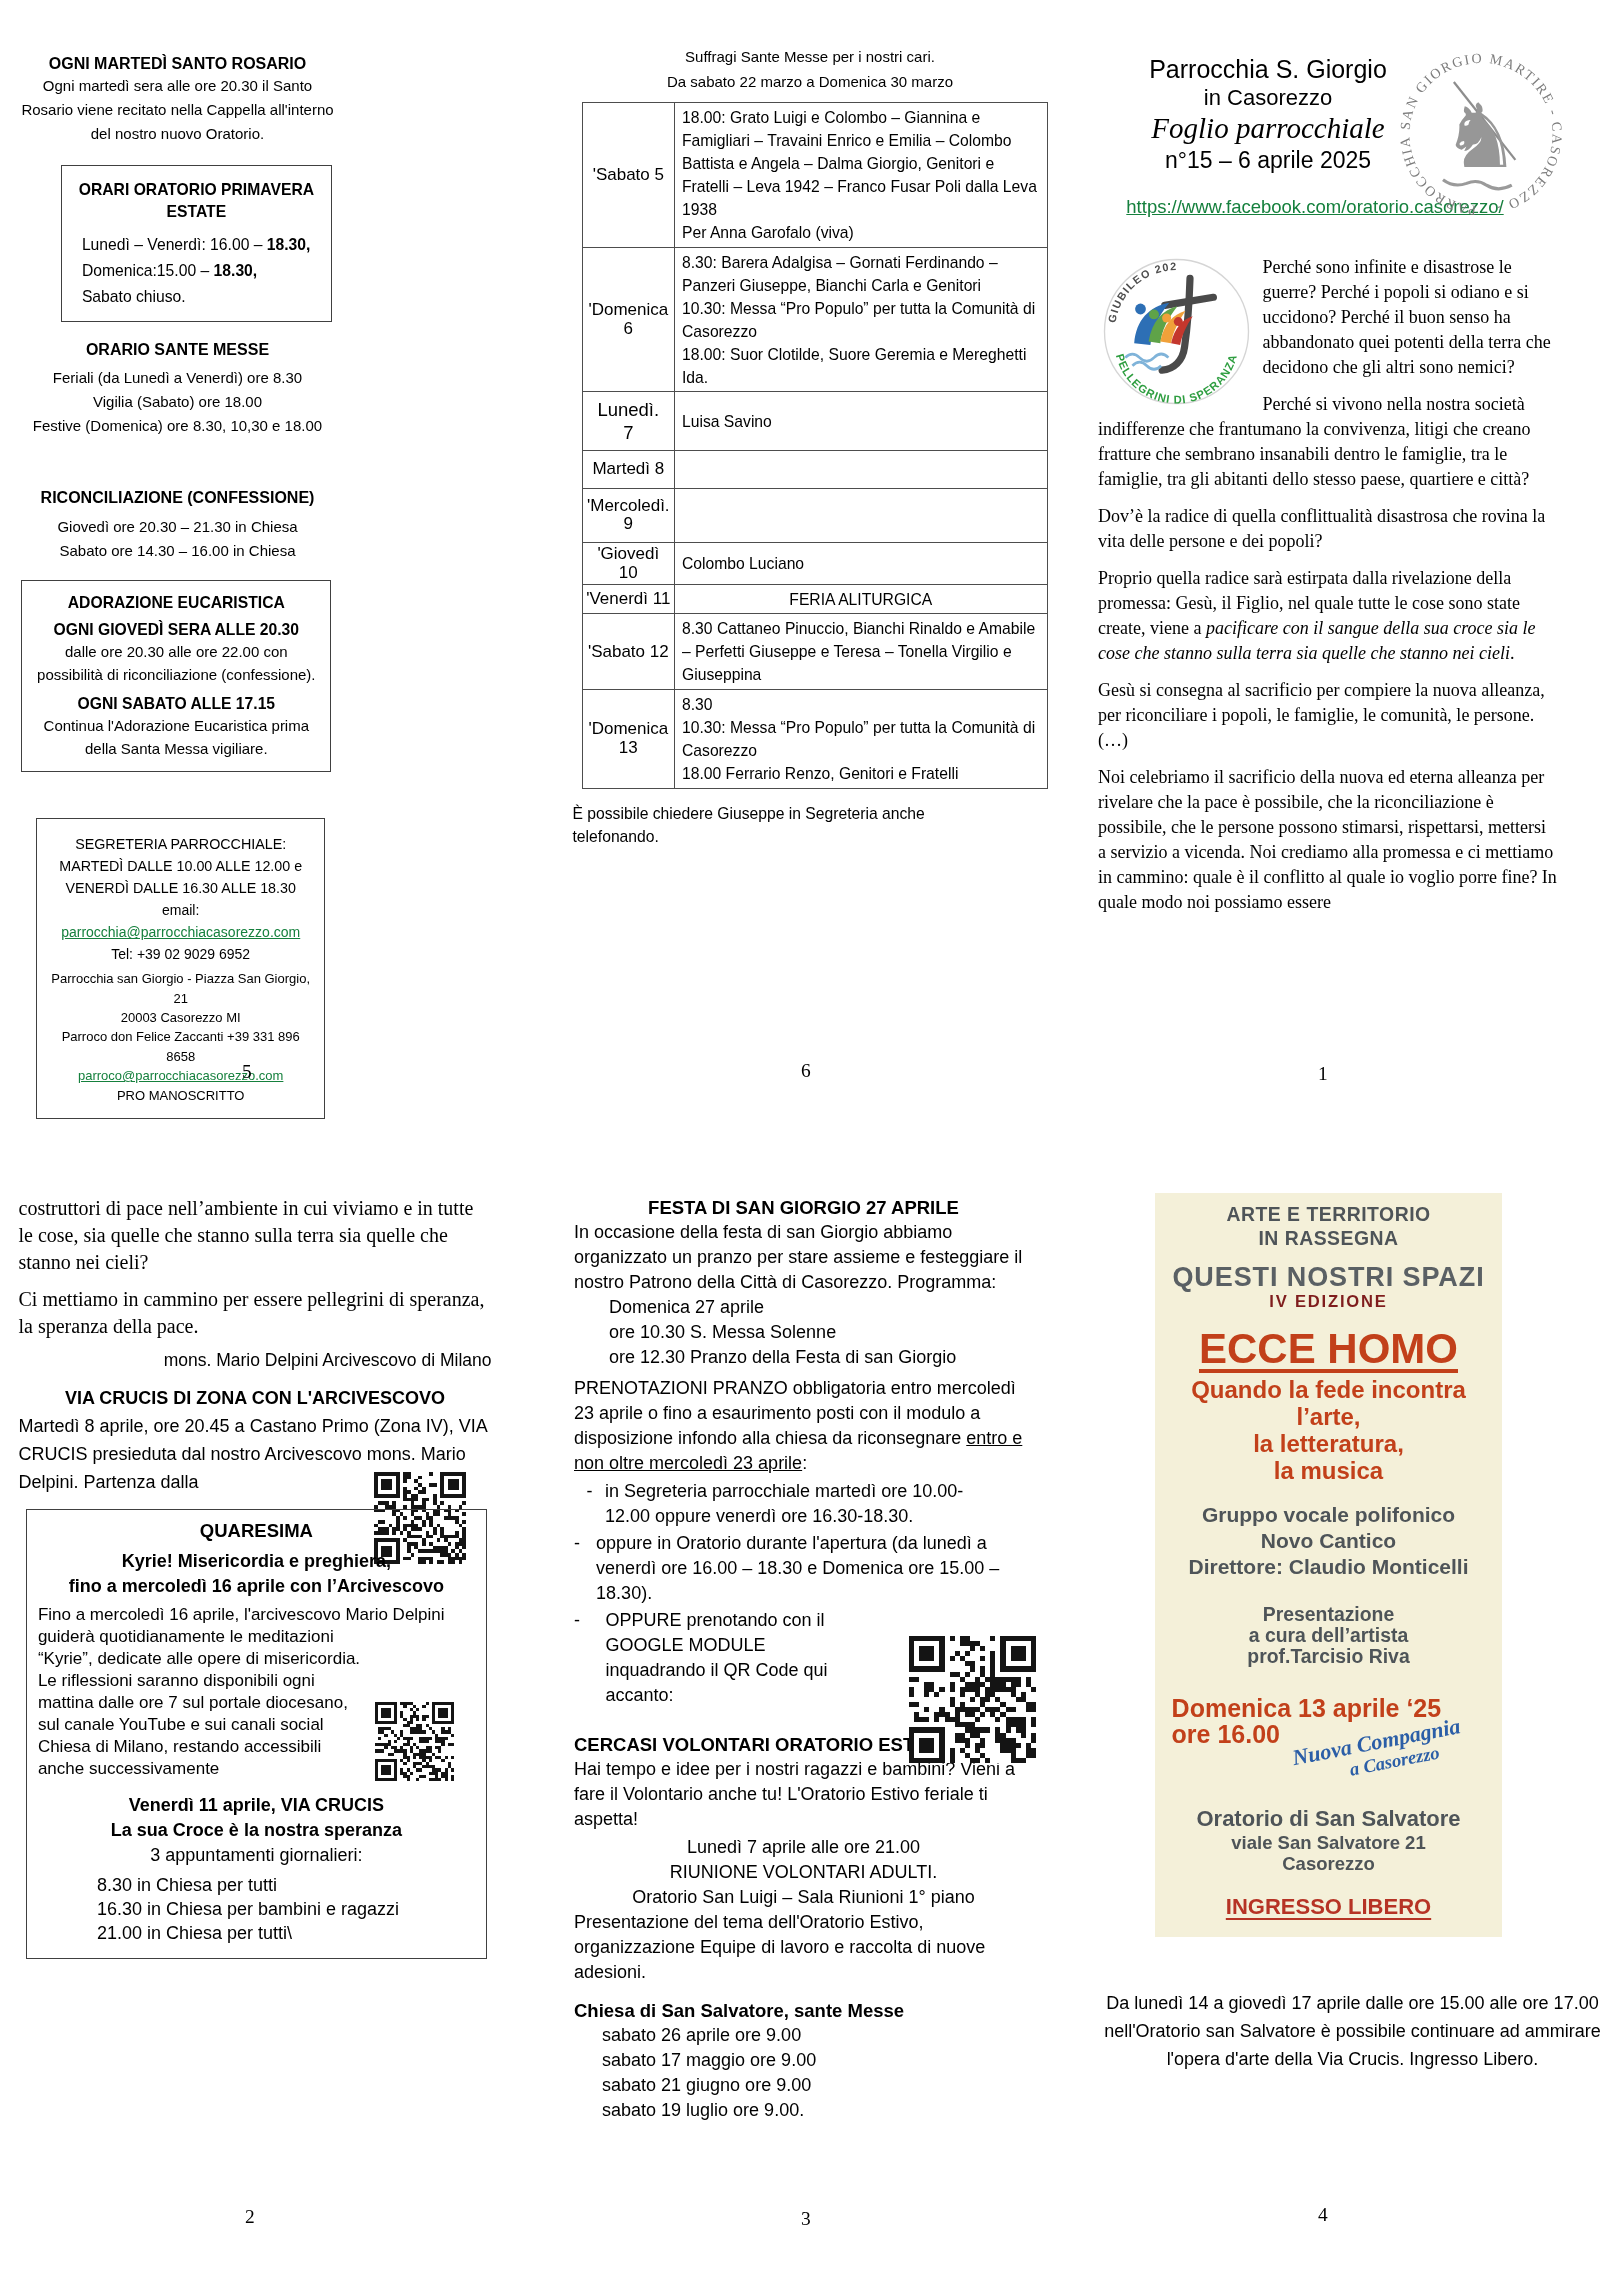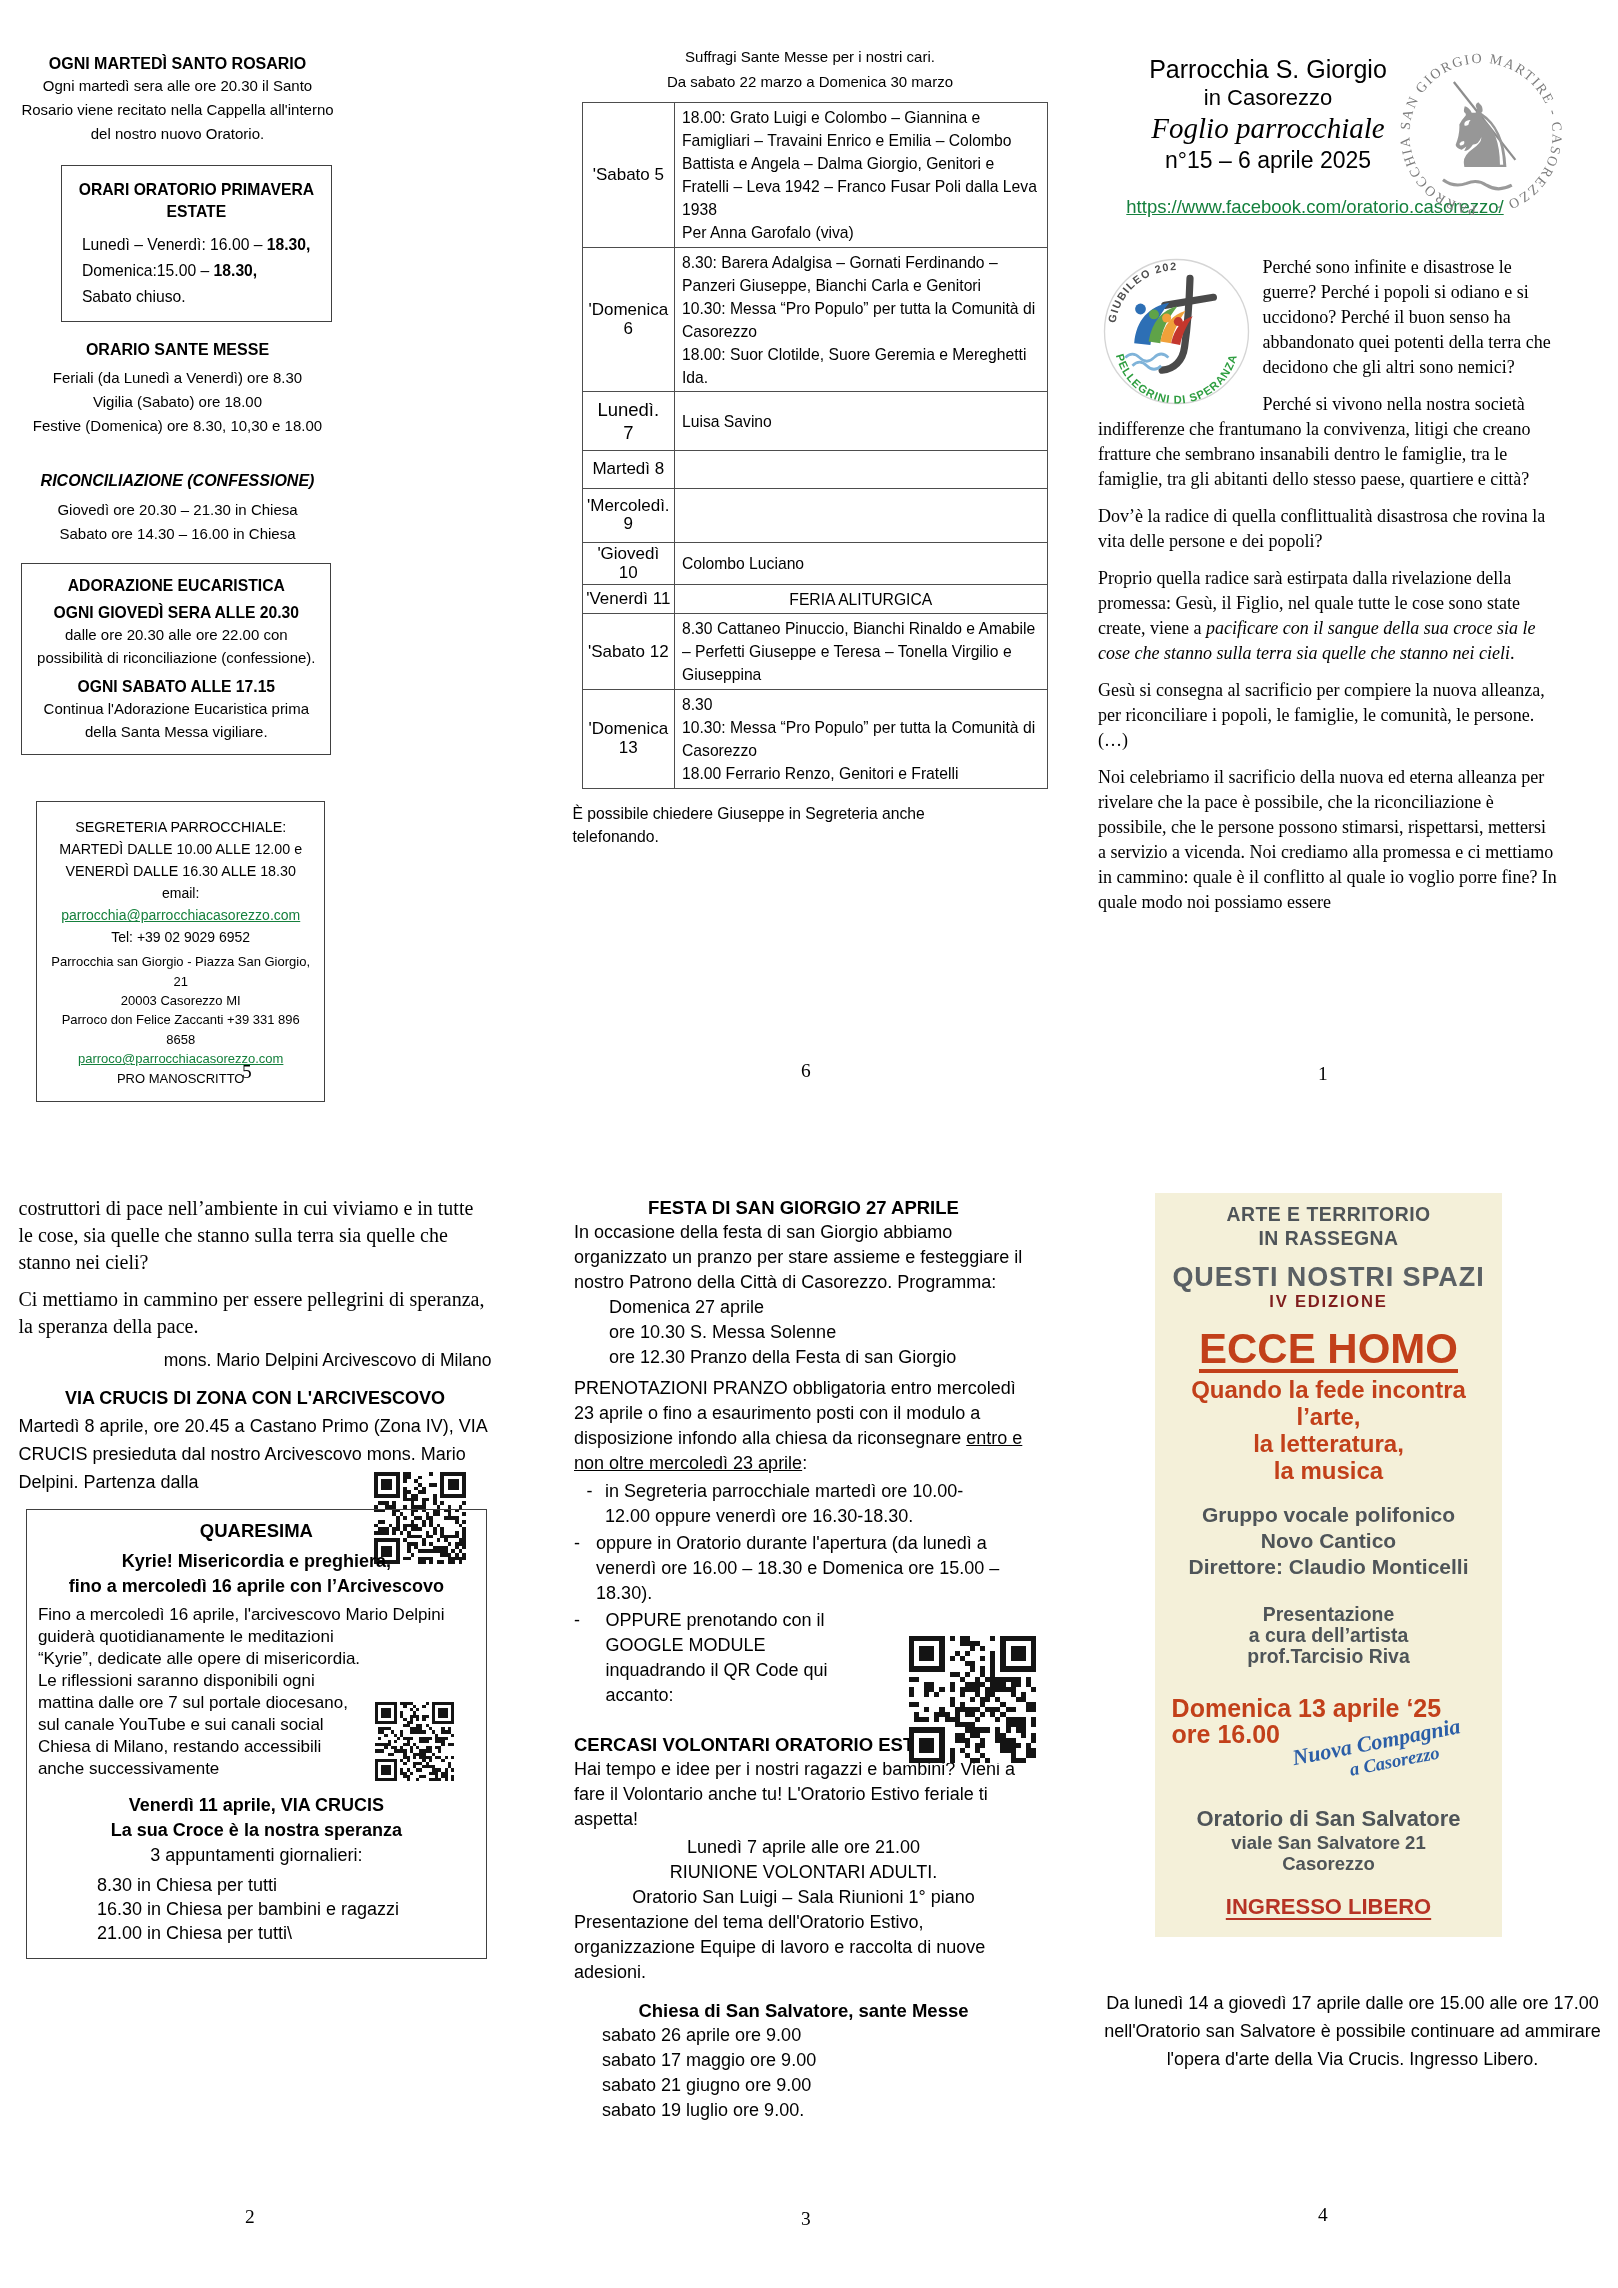--- a/index.html
+++ b/index.html
@@ -14,21 +14,21 @@
 
   
   #panel5{left:18.5px;top:54px;width:318px;}
   #panel5 .h{font-size:16px;line-height:20px;font-weight:bold;text-align:center;}
   #panel5 .t{font-size:15px;line-height:24px;text-align:center;}
   .boxed{border:1.8px solid #404040;}
   #orari-box{margin:18.5px 0 0 42px;width: 255px;padding:13px 7.4px 11px 7.4px;}
   #orari-box .bt{font-size:15.7px;line-height:22px;font-weight:bold;text-align:center;}
   #orari-box .bl{font-size:15.7px;line-height:26px;text-align:left;padding-left:13px;margin-top:9.2px;}
   #messe-h{margin-top:18.5px;}
-  #ric-h{margin-top:33px;font-style:italic;}
+  #ric-h{margin-top:50px;}
   #ador-box{margin:16.6px 0 0 2.8px;width:286px;padding:11px 11px;text-align:center;}
   #ador-box .l1{font-size:15.7px;line-height:21px;font-weight:bold;}
   #ador-box .l2{font-size:15.7px;line-height:21px;font-weight:bold;margin-top:6.5px;}
   #ador-box .l3{font-size:15px;line-height:23px;}
   #segr-box{margin:46px 0 0 17.5px;width:269px;padding:14.8px 9.2px 13px 9.2px;text-align:center;}
   #segr-box .s1{font-size:14.3px;line-height:22px;}
   #segr-box .s2{font-size:14px;line-height:22px;}
   #segr-box .s3{font-size:13px;line-height:19.4px;}
   #segr-box .gap{height:3.7px;}
 
@@ -90,21 +90,21 @@
   #panel3 .prog{padding-left:35px;}
   #panel3 .mt{margin-top:5.5px;}
   .bullet{display:flex;font-size:18px;line-height:25px;margin-top:1.8px;}
   .bullet .m{width:31px;text-align:center;flex:0 0 auto;}
   .bullet.b2 .m{width:16.6px;text-align:left;}
   .bullet.b3 .m{width:16.6px;text-align:left;}
   .bullet.b3 .c{max-width:247px;}
   #qr-pranzo{position:absolute;left:335px;top:441px;width:127px;height:127px;}
   #panel3 .v-h{font-size:18.5px;font-weight:bold;margin-top:24px;line-height:25px;}
   #panel3 .centerlines{text-align:center;margin-top:3.7px;}
-  #panel3 .ss-h{font-size:18.5px;font-weight:bold;text-align:center;margin-top:13px;line-height:25px;}
+  #panel3 .ss-h{font-size:18.5px;font-weight:bold;text-align:left;margin-top:13px;line-height:25px;}
   #panel3 .ss{padding-left:28px;}
 
   
   #panel4{left:1098px;top:1172px;width:509px;}
   #poster{position:relative;margin:21px 0 0 57px;width:347px;background:#f4f0d9;
           padding:9.2px 0 16.6px 0;text-align:center;color:#4e5458;font-weight:bold;}
   #poster .k{font-size:19.4px;line-height:24px;letter-spacing:0.5px;color:#4e5458;}
   #poster .series{font-size:27px;line-height:29.5px;margin-top:13px;letter-spacing:0.9px;color:#5a6064;}
   #poster .edition{font-size:16.6px;line-height:18.5px;letter-spacing:1.8px;color:#7f1d1d;}
   #poster .ptitle{font-size:42px;line-height:46px;color:#c2401a;margin-top:14.8px;

